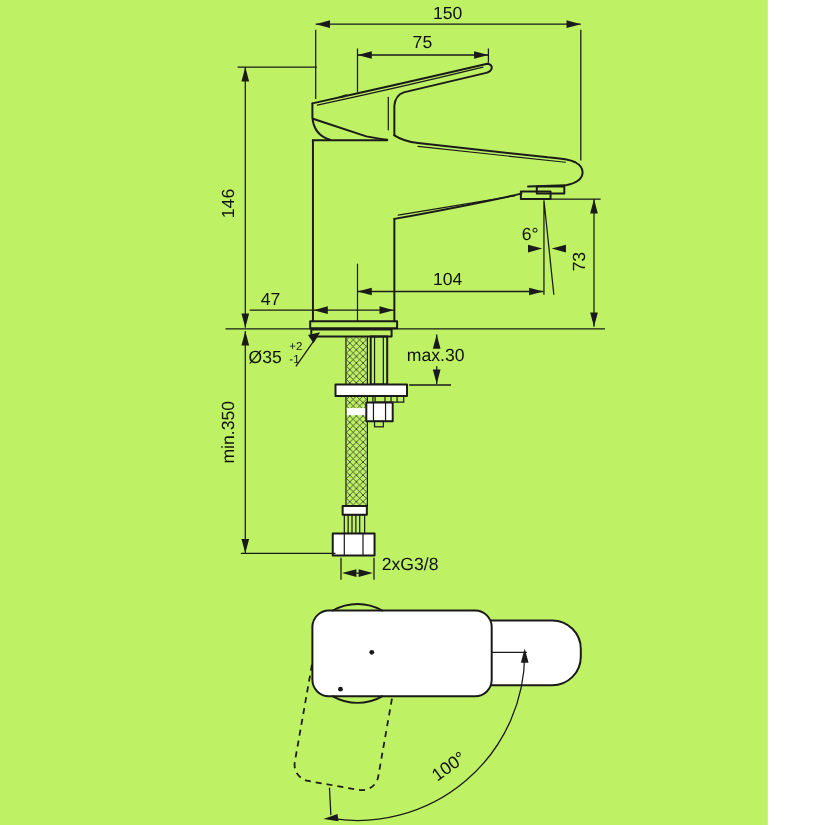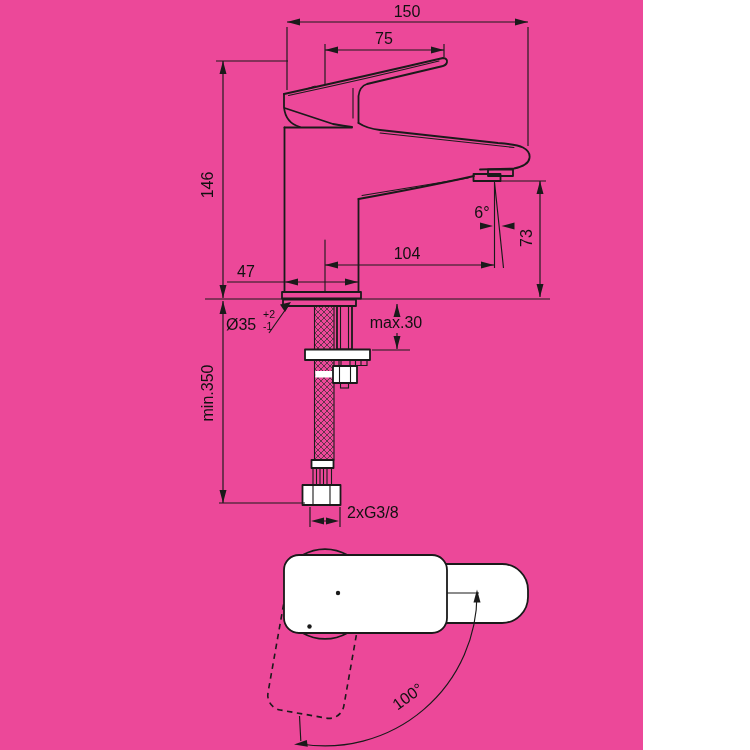--- a/index.html
+++ b/index.html
@@ -1,16 +1,16 @@
 <!DOCTYPE html>
 <html><head>
 <meta charset="utf-8">
 <style>
   html,body { margin:0; padding:0; background:#ffffff; }
-  .sheet { width:643px; height:750px; background:#ec4899; position:relative; overflow:hidden; }
+  .sheet { width:698px; height:750px; background:#bef264; position:relative; overflow:hidden; }
   svg { display:block; }
   .ln   { stroke:#1a1a1a; fill:none; stroke-width:1.8; stroke-linecap:round; stroke-linejoin:round; }
   .lnth { stroke:#1a1a1a; fill:none; stroke-width:1.1; stroke-linecap:round; }
   .dim  { stroke:#1a1a1a; fill:none; stroke-width:1.15; }
   .arr  { fill:#1a1a1a; stroke:none; }
   .wht  { fill:#ffffff; }
   .dash { stroke:#1a1a1a; fill:none; stroke-width:1.6; stroke-dasharray:5.5 4.5; }
   .txt  { font:16px "Liberation Sans", sans-serif; fill:#111111; }
   .txtsm{ font:10.5px "Liberation Sans", sans-serif; fill:#111111; }
   .mid  { text-anchor:middle; }

